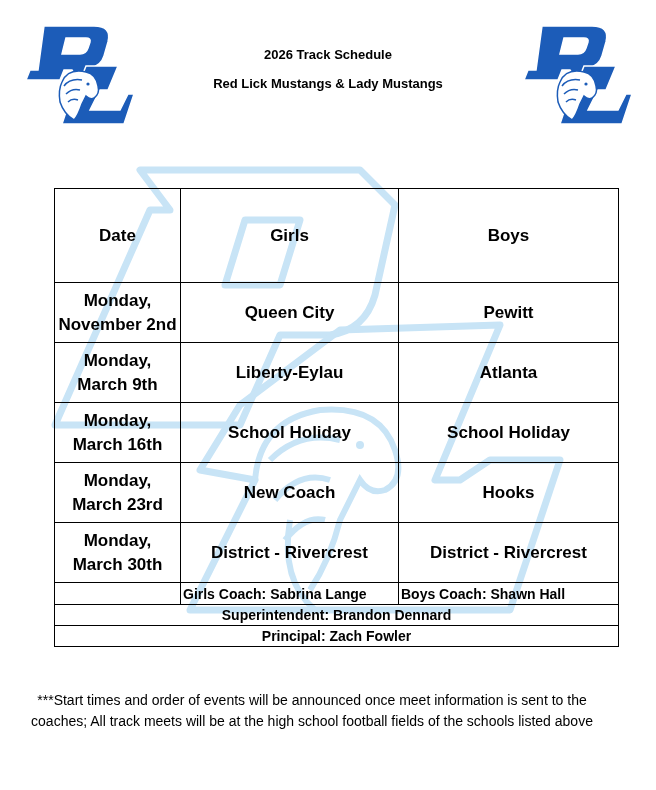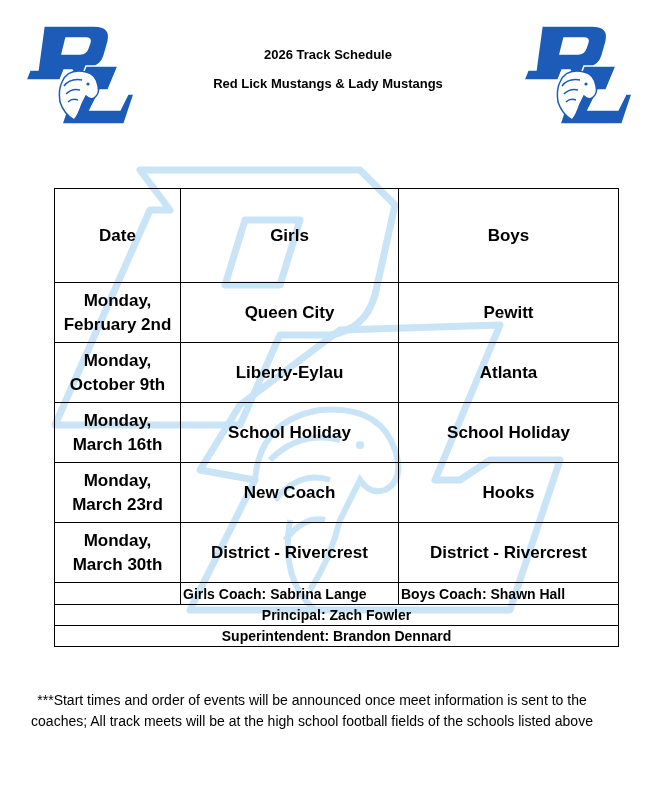--- a/index.html
+++ b/index.html
@@ -84,29 +84,29 @@
   </colgroup>
   <tbody>
       <tr class="header">
     <td>Date</td>
     <td>Girls</td>
     <td>Boys</td>
   </tr>
   <tr class="meet">
     <td>
       <div>Monday,</div>
-      <div>February 2nd</div>
+      <div>November 2nd</div>
     </td>
     <td>Queen City</td>
     <td>Pewitt</td>
   </tr>
   <tr class="meet">
     <td>
       <div>Monday,</div>
-      <div>October 9th</div>
+      <div>March 9th</div>
     </td>
     <td>Liberty-Eylau</td>
     <td>Atlanta</td>
   </tr>
   <tr class="meet">
     <td>
       <div>Monday,</div>
       <div>March 16th</div>
     </td>
     <td>School Holiday</td>
@@ -127,21 +127,21 @@
     </td>
     <td>District - Rivercrest</td>
     <td>District - Rivercrest</td>
   </tr>
   <tr class="coach">
     <td class="empty"></td>
     <td>Girls Coach: Sabrina Lange</td>
     <td>Boys Coach: Shawn Hall</td>
   </tr>
   <tr class="staff">
-    <td colspan="3">Principal: Zach Fowler</td>
+    <td colspan="3">Superintendent: Brandon Dennard</td>
   </tr>
   <tr class="staff">
-    <td colspan="3">Superintendent: Brandon Dennard</td>
+    <td colspan="3">Principal: Zach Fowler</td>
   </tr>
 </tbody>
   </table>
 
 <div class="footnote">***Start times and order of events will be announced once meet information is sent to the coaches; All track meets will be at the high school football fields of the schools listed above</div>
 
 </body></html>

